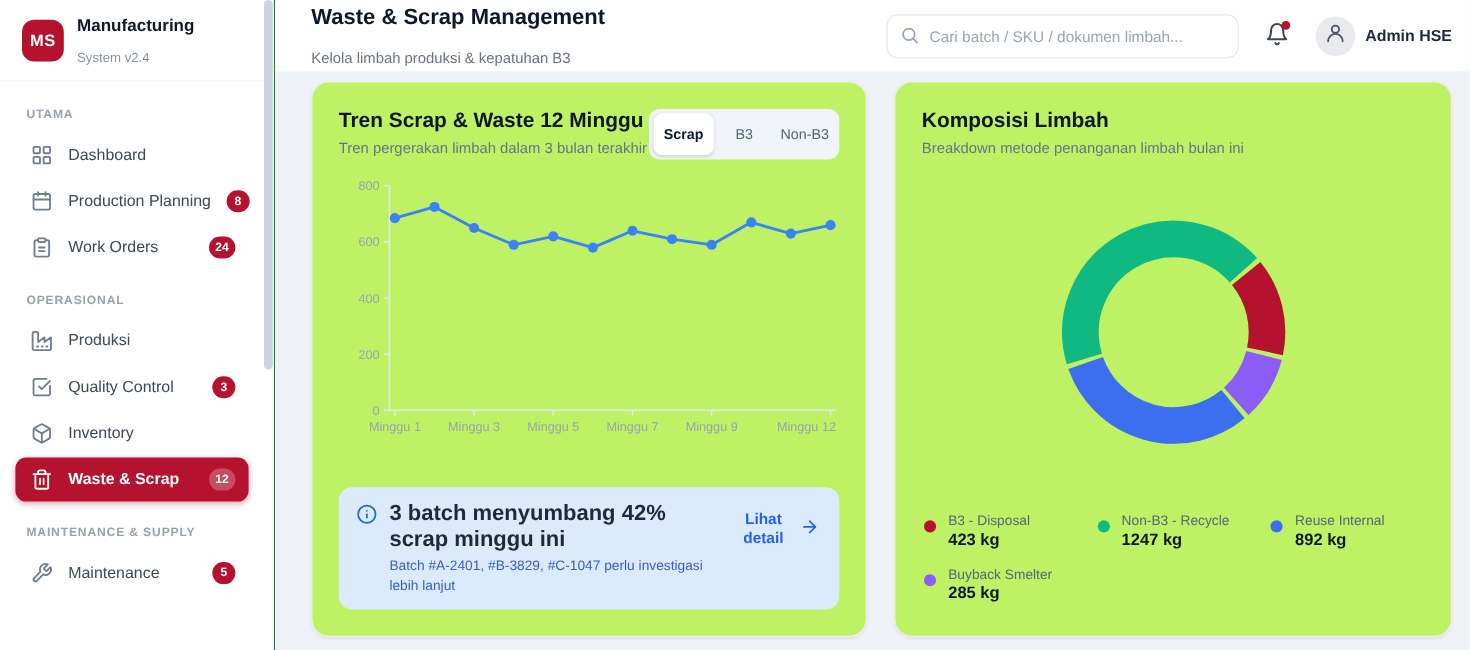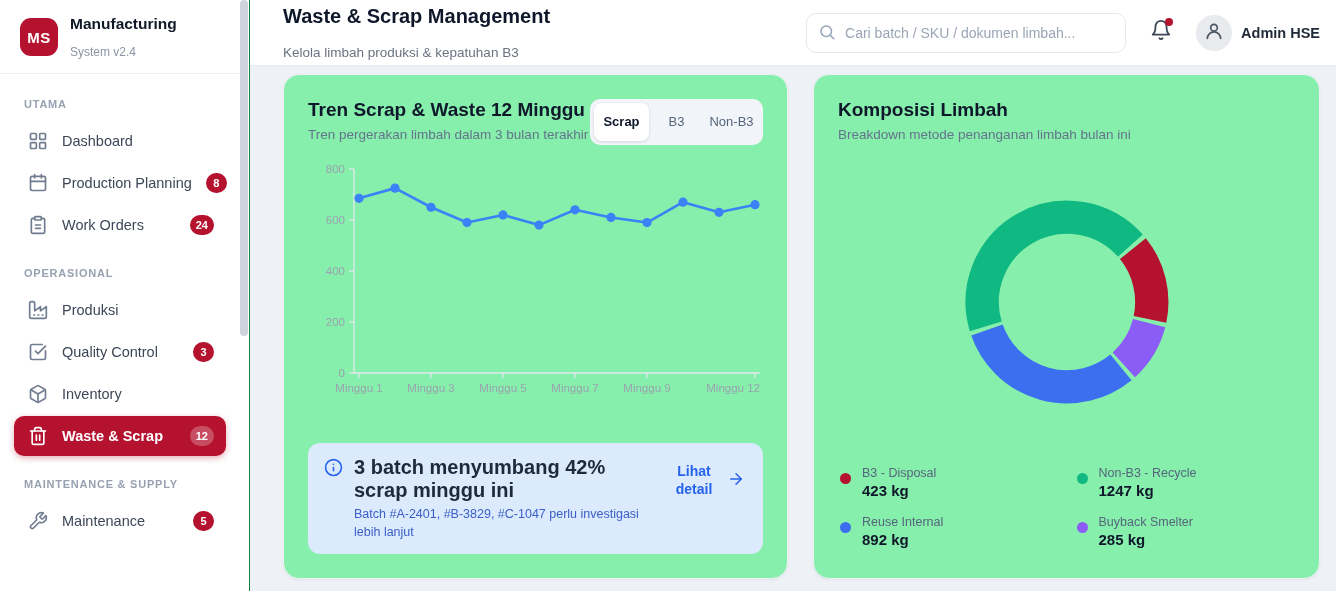--- a/index.html
+++ b/index.html
@@ -26,37 +26,37 @@
   .nav-item.active .ni-icon { color:#fff; }
   .nav-item.active .badge { background:rgba(255,255,255,.25); }
   .side-scroll { position:absolute; left:240px; top:0; width:8px; height:336px; background:#cdd4de; border-radius:5px; z-index:6; }
 
   
   .main { flex:1; display:flex; flex-direction:column; min-width:0; }
   .topbar { height:66px; background:#fff; border-bottom:1px solid #e8ecf1; display:flex; align-items:center;
     padding:0 16px 0 33px; flex:none; }
   .topbar h1 { font-size:20px; font-weight:bold; color:#0f172a; }
   .page-sub { font-size:13.5px; color:#6b7280; margin-top:17px; }
-  .topbar-right { margin-left:auto; display:flex; gap:16px; }
+  .topbar-right { margin-left:auto; display:flex; align-items:center; gap:16px; }
   .search { position:relative; width:320px; }
   .search input { width:100%; height:40px; border:1px solid #e3e8ef; border-radius:10px; padding:0 12px 0 38px;
     font-size:14px; color:#334155; outline:none; background:#fff; font-family:inherit; }
   .search input::placeholder { color:#9aa5b5; }
   .s-icon { position:absolute; left:12px; top:10px; color:#94a3b8; display:flex; }
   .bell { position:relative; width:38px; height:38px; border:none; background:transparent; color:#3d4757;
     display:flex; align-items:center; justify-content:center; cursor:pointer; }
   .bell .dot { position:absolute; top:5px; right:7px; width:8px; height:8px; border-radius:50%; background:#b5122f; }
   .user { display:flex; align-items:center; gap:9px; cursor:pointer; }
   .avatar { width:36px; height:36px; border-radius:50%; background:#e8eaee; color:#4b5563;
     display:flex; align-items:center; justify-content:center; }
   .uname { font-size:14.5px; font-weight:bold; color:#1f2937; }
 
   .content { flex:1; background:#eef2f6; padding:8px 16px 12px 33px; display:grid;
     grid-template-columns:505px 1fr; gap:25px; min-height:0; }
-  .card { background:#86efac; border:1px solid #edf0f4; border-radius:16px; box-shadow:0 1px 3px rgba(16,24,40,.06);
+  .card { background:#bef264; border:1px solid #edf0f4; border-radius:16px; box-shadow:0 1px 3px rgba(16,24,40,.06);
     padding:24px; display:flex; flex-direction:column; min-height:0; }
   .card h2 { font-size:19px; font-weight:bold; color:#0f172a; }
   .card .card-sub { font-size:13.5px; color:#64748b; margin-top:5px; line-height:1.35; }
 
   
   .card-head { display:flex; align-items:flex-start; }
   .card-head .titles { max-width:285px; }
   .tabs { margin-left:auto; background:#f1f4f8; border-radius:10px; padding:4px; display:flex; }
   .tab { width:55px; min-height:38px; border:none; background:transparent; border-radius:8px; font-size:13px;
     color:#55657c; display:flex; align-items:center; justify-content:center; text-align:center; line-height:1.25;
@@ -68,21 +68,21 @@
   .insight { margin-top:auto; background:#dbeafd; border-radius:12px; padding:13px 16px; display:flex; gap:11px; align-items:flex-start; }
   .info-ic { color:#2563eb; display:flex; margin-top:2px; }
   .insight-title { font-size:20px; font-weight:bold; color:#1e293b; }
   .insight-desc { font-size:12.5px; color:#3b5fc6; margin-top:4px; line-height:1.4; max-width:300px; }
   .insight-link { margin-left:auto; display:flex; align-items:center; gap:9px; color:#2563eb; font-size:14px;
     font-weight:bold; text-decoration:none; padding:6px 2px; cursor:pointer; }
   .insight-link .txt { width:48px; text-align:center; line-height:1.3; }
 
   
   .donut-wrap { flex:1; display:flex; align-items:center; justify-content:center; min-height:0; }
-  .legend { display:grid; grid-template-columns:1fr 1fr; gap:16px 20px; padding:2px 2px 6px; }
+  .legend { display:grid; grid-template-columns:1fr 1fr 1fr; gap:16px 20px; padding:2px 2px 6px; }
   .legend-item { display:flex; gap:11px; }
   .legend-dot { width:11px; height:11px; border-radius:50%; margin-top:7px; flex:none; }
   .legend-label { font-size:12.5px; color:#55657c; }
   .legend-value { font-size:15px; font-weight:bold; color:#0f172a; margin-top:2px; }
 </style>
 </head>
 <body>
 
 <div class="app">
   <aside class="sidebar">

